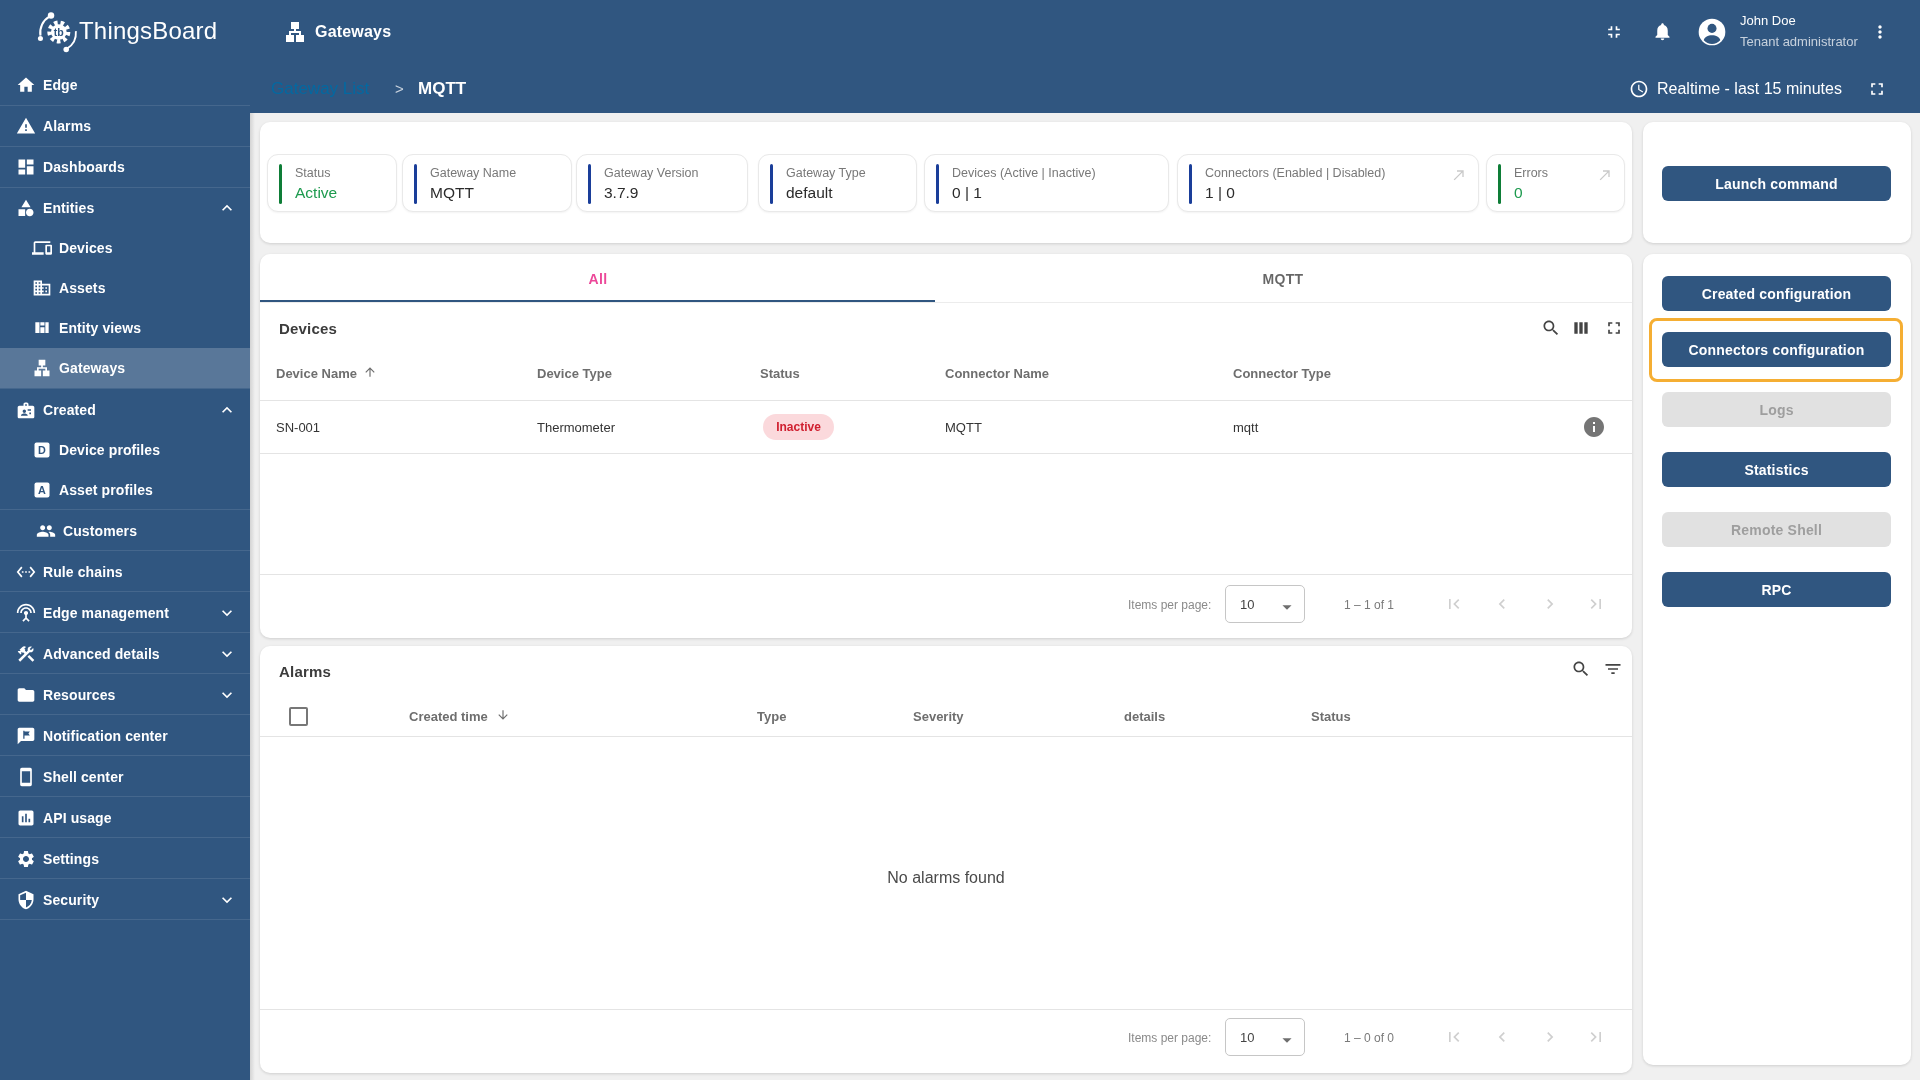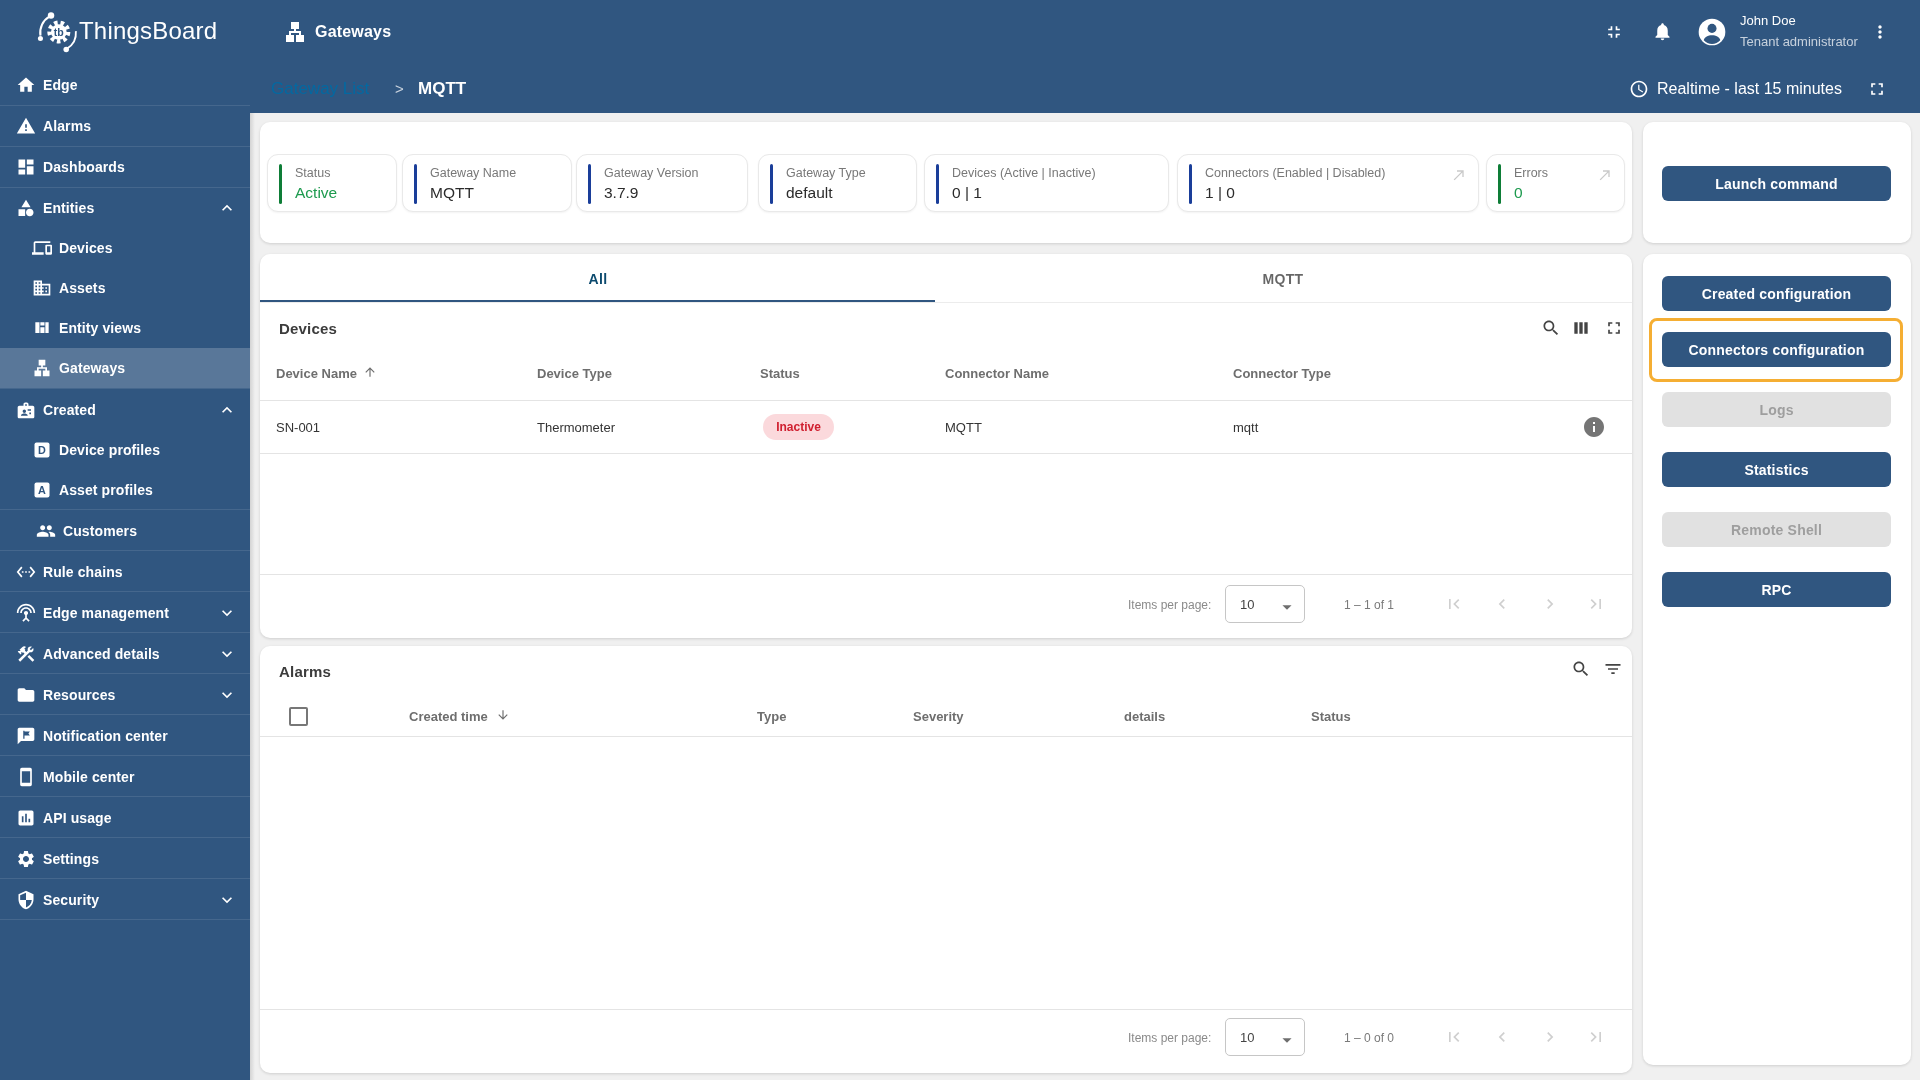--- a/index.html
+++ b/index.html
@@ -227,21 +227,21 @@
       </svg>
     </svg-wrap>
     <span style="left:43px">Notification center</span>
   </div>
 <div class="mi" style="top:756px;height:41px;">
     <svg-wrap style="position:absolute;left:16px;width:20px;height:20px;display:block">
       <svg width="20" height="20" viewBox="0 0 24 24" fill="#fff">
         <path d="M17 1.01 7 1c-1.1 0-2 .9-2 2v18c0 1.1.9 2 2 2h10c1.1 0 2-.9 2-2V3c0-1.1-.9-1.99-2-1.99zM17 19H7V5h10v14z"></path>
       </svg>
     </svg-wrap>
-    <span style="left:43px">Mobile center</span>
+    <span style="left:43px">Shell center</span>
   </div>
 <div class="mi" style="top:797px;height:41px;">
     <svg-wrap style="position:absolute;left:16px;width:20px;height:20px;display:block">
       <svg width="20" height="20" viewBox="0 0 24 24" fill="#fff">
         <path d="M19 3H5c-1.1 0-2 .9-2 2v14c0 1.1.9 2 2 2h14c1.1 0 2-.9 2-2V5c0-1.1-.9-2-2-2zM9 17H7v-7h2v7zm4 0h-2V7h2v10zm4 0h-2v-4h2v4z"></path>
       </svg>
     </svg-wrap>
     <span style="left:43px">API usage</span>
   </div>
 <div class="mi" style="top:838px;height:41px;padding-left:20px;">
@@ -315,21 +315,21 @@
 <div class="tile" style="left:1486px;width:139px">
     <div class="bar" style="background:#0e7d37"></div>
     <div class="lb">Errors</div>
     <div class="vl" style="color:#1d9a4e">0</div>
     <div class="lnk"><svg width="16" height="16" viewBox="0 0 24 24" fill="#c9c9c9">
         <path d="M9 5v2h6.59L4 18.59 5.41 20 17 8.41V15h2V5z"></path>
       </svg></div>
   </div>
 
 <div class="card" style="left:260px;top:254px;width:1372px;height:384px">
- <div class="abs" style="left:338px;top:17px;transform:translateX(-50%);color:#0c4a6e;font-size:14px;font-weight:bold;letter-spacing:.3px">All</div>
+ <div class="abs" style="left:338px;top:17px;transform:translateX(-50%);color:#ec4899;font-size:14px;font-weight:bold;letter-spacing:.3px">All</div>
  <div class="abs" style="left:1023px;top:17px;transform:translateX(-50%);color:rgba(0,0,0,.6);font-size:14px;font-weight:bold;letter-spacing:.3px">MQTT</div>
  <div class="abs" style="left:0;top:46px;width:675px;height:3px;background:#305680"></div>
  <div class="abs" style="left:0;top:48px;width:1372px;height:1px;background:#ececec"></div>
  <div class="abs" style="left:19px;top:66px;font-size:15px;font-weight:bold;color:#3c3c3c;letter-spacing:.2px">Devices</div>
  <div class="abs" style="left:1281px;top:64px"><svg width="20" height="20" viewBox="0 0 24 24" fill="#444">
         <path d="M15.5 14h-.79l-.28-.27C15.41 12.59 16 11.11 16 9.5 16 5.91 13.09 3 9.5 3S3 5.91 3 9.5 5.91 16 9.5 16c1.61 0 3.09-.59 4.23-1.57l.27.28v.79l5 4.99L20.49 19l-4.99-5zm-6 0C7.01 14 5 11.99 5 9.5S7.01 5 9.5 5 14 7.01 14 9.5 11.99 14 9.5 14z"></path>
       </svg></div>
  <div class="abs" style="left:1311px;top:64px"><svg width="20" height="20" viewBox="0 0 24 24" fill="#444">
         <path d="M4 5h4v14H4zM10 5h4v14h-4zM16 5h4v14h-4z"></path>
       </svg></div>
@@ -388,20 +388,21 @@
  <div class="abs" style="left:29px;top:61px;width:19px;height:19px;border:2px solid #777;border-radius:2px"></div>
  <div class="th" style="left:149px;top:63px">Created time</div>
  <div class="abs" style="left:236px;top:62px"><svg width="14" height="14" viewBox="0 0 24 24" fill="#6e6e6e">
         <path d="M20 12l-1.41-1.41L13 16.17V4h-2v12.17l-5.58-5.59L4 12l8 8 8-8z"></path>
       </svg></div>
  <div class="th" style="left:497px;top:63px">Type</div>
  <div class="th" style="left:653px;top:63px">Severity</div>
  <div class="th" style="left:864px;top:63px">details</div>
  <div class="th" style="left:1051px;top:63px">Status</div>
  <div class="abs" style="left:0;top:90px;width:1372px;height:1px;background:#e4e4e4"></div>
+ <div class="abs" style="left:0;top:223px;width:1372px;text-align:center;font-size:16px;color:#4a4a4a">No alarms found</div>
  <div class="abs" style="left:0;top:363px;width:1372px;height:1px;background:#e4e4e4"></div>
  <div class="pgt" style="left:868px;top:385px">Items per page:</div>
  <div class="abs" style="left:965px;top:372px;width:80px;height:38px;border:1px solid #c6c6c6;border-radius:5px">
    <div class="abs" style="left:14px;top:11px;font-size:13px;color:#444">10</div>
    <svg class="abs" style="left:50px;top:10px" width="22" height="22" viewBox="0 0 24 24" fill="#6e6e6e">
         <path d="M7 10l5 5 5-5z"></path>
       </svg>
  </div>
  <div class="pgt" style="left:1084px;top:385px;color:#7a7a7a">1 – 0 of 0</div>
  <svg class="abs" style="left:1184px;top:381px" width="20" height="20" viewBox="0 0 24 24" fill="#cfcfcf">

